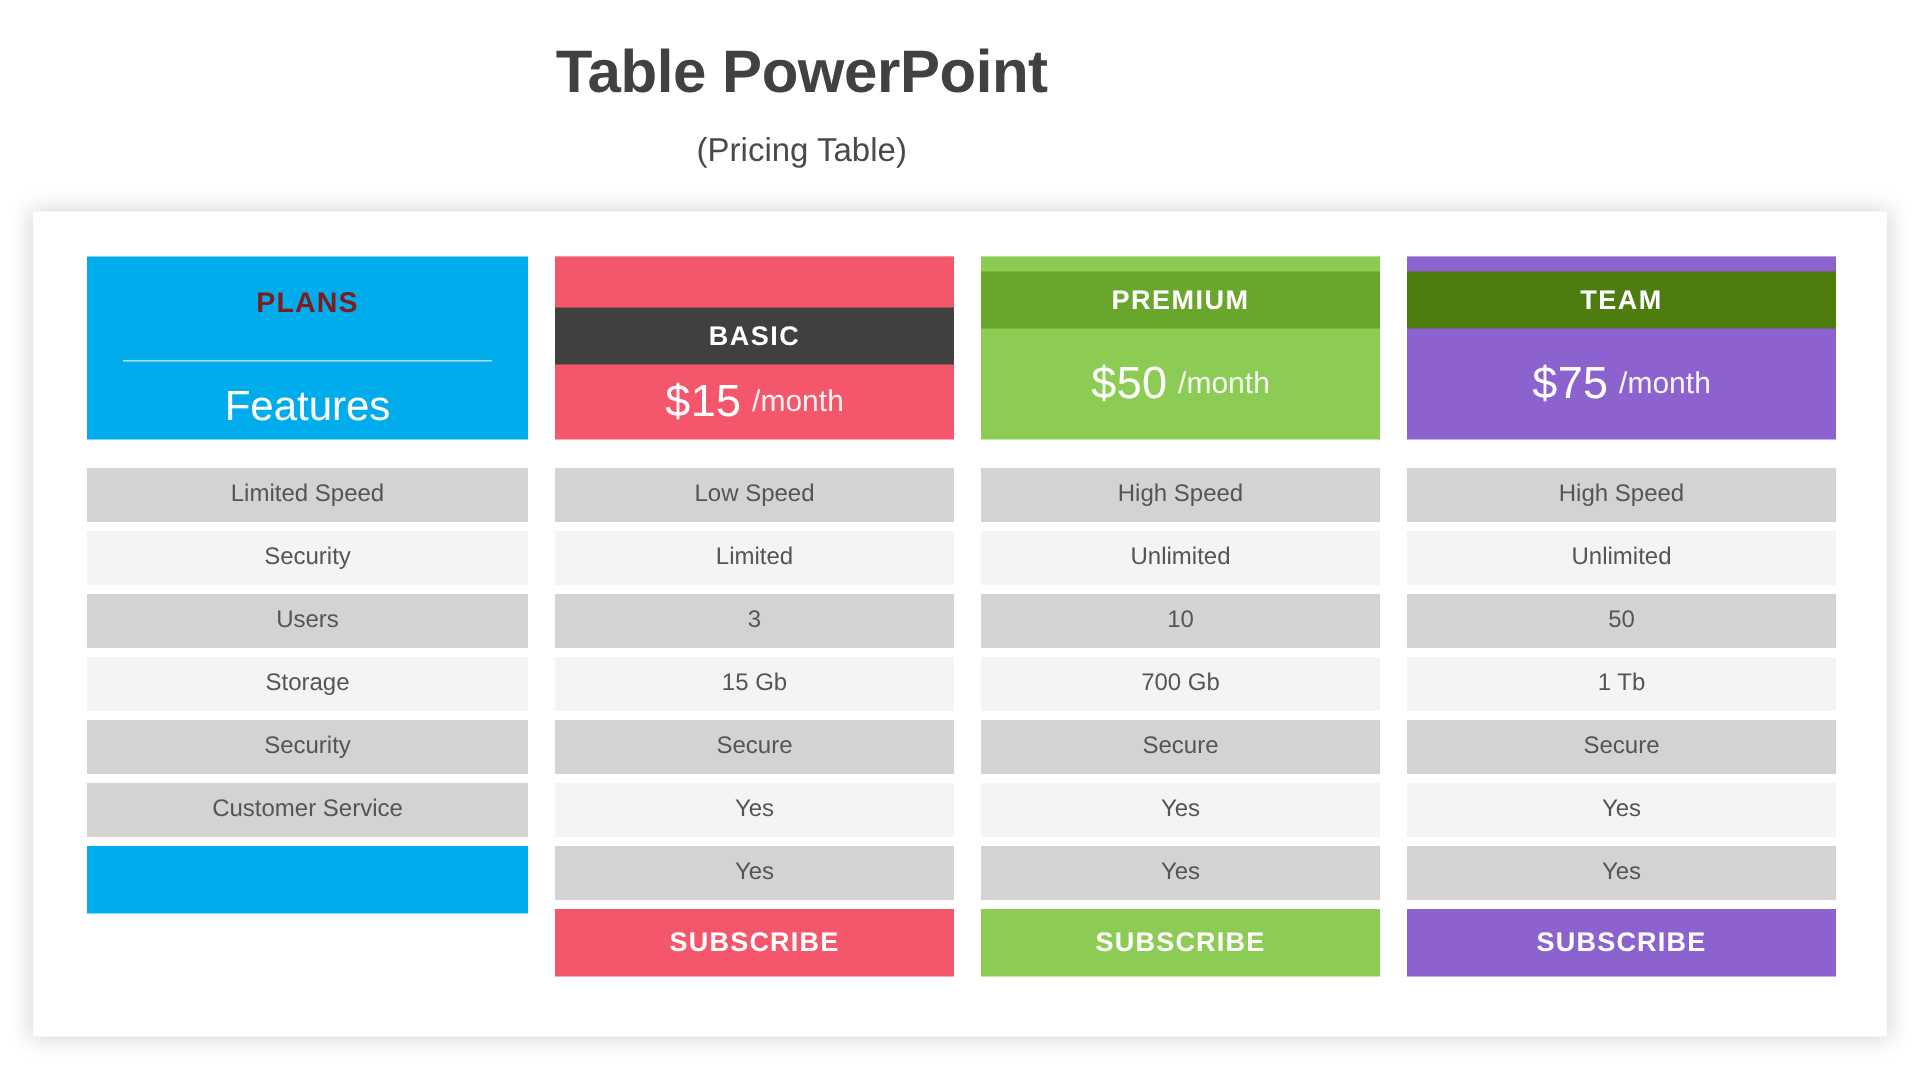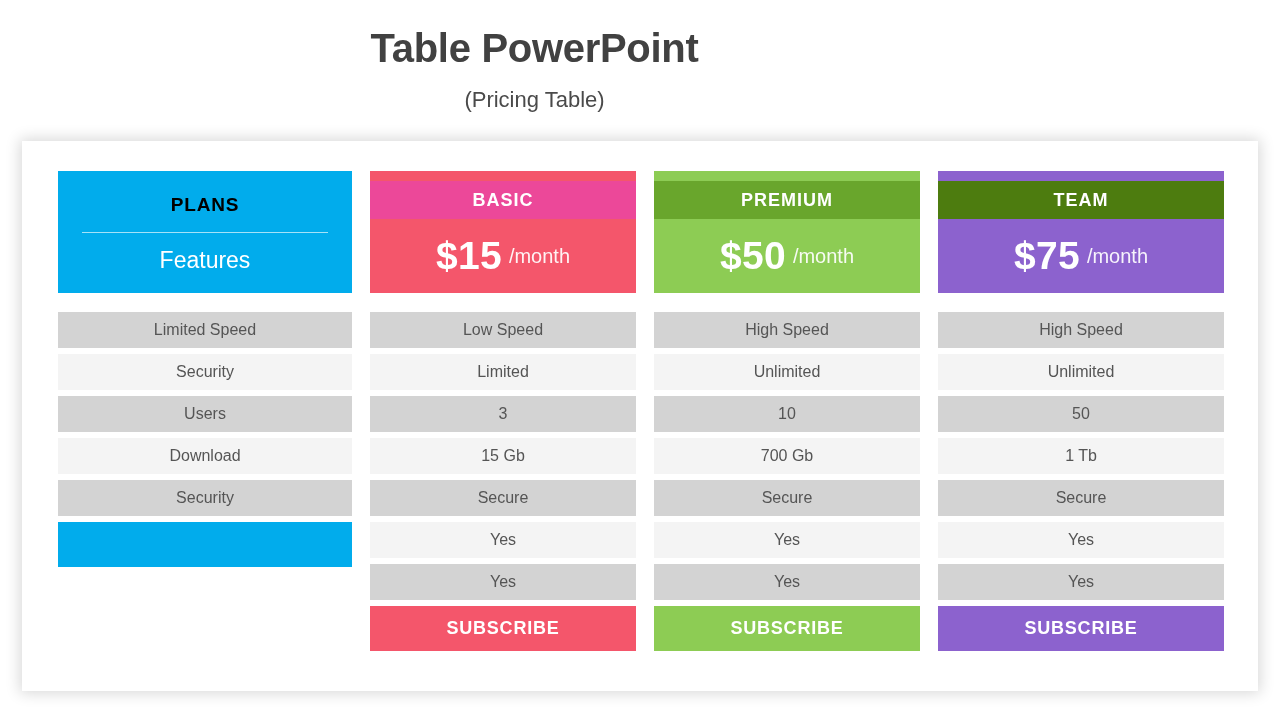--- a/index.html
+++ b/index.html
@@ -79,36 +79,36 @@
   }
   
   .head-plans {
     background: #01ACEC;
     display: flex;
     flex-direction: column;
     align-items: center;
     justify-content: center;
   }
   .plans-title {
-    color: #000000;
+    color: #7f1d1d;
     font-size: 19px;
     font-weight: bold;
     letter-spacing: 0.8px;
-    margin: 0;
+    margin: 10px;
     padding-top: 4px;
   }
   .plans-divider {
     width: 246px;
     height: 1px;
     background: rgba(255,255,255,0.65);
     margin: 16px 0 14px 0;
   }
   .plans-sub {
     color: #ffffff;
-    font-size: 23px;
+    font-size: 28px;
     font-weight: normal;
     margin: 0;
   }
 
   
   .head-plan {
     display: flex;
     flex-direction: column;
   }
   .head-top-strip {
@@ -128,22 +128,22 @@
     letter-spacing: 1px;
   }
   .head-price {
     flex: 1;
     display: flex;
     align-items: center;
     justify-content: center;
   }
   .price-amount {
     color: #ffffff;
-    font-size: 39px;
-    font-weight: bold;
+    font-size: 30px;
+    font-weight: normal;
     letter-spacing: 0.3px;
   }
   .price-period {
     color: rgba(255,255,255,0.92);
     font-size: 20px;
     font-weight: normal;
     margin-left: 7px;
   }
 
   
@@ -192,30 +192,31 @@
       <div class="col col-pad">
         <div class="head head-plans">
           <div class="plans-title">PLANS</div>
           <div class="plans-divider"></div>
           <div class="plans-sub">Features</div>
         </div>
         <div class="rows" id="plans-rows">
             <div class="cell cell-odd">Limited Speed</div>
             <div class="cell cell-even">Security</div>
             <div class="cell cell-odd">Users</div>
-            <div class="cell cell-even">Download</div>
+            <div class="cell cell-even">Storage</div>
             <div class="cell cell-odd">Security</div>
+            <div class="cell cell-odd">Customer Service</div>
           </div>
         <div class="btn" id="plans-btn" style="background: rgb(1, 172, 236);"></div>
       </div>
 
     <div class="col col-pad">
           <div class="head head-plan" style="background: rgb(244, 86, 107);">
             <div class="head-top-strip" style="background: rgb(244, 86, 107);"></div>
-            <div class="head-band" style="background: #ec4899;">
+            <div class="head-band" style="background: #404040; margin-top: 24px;">
               <span class="head-band-label">BASIC</span>
             </div>
             <div class="head-price">
               <span class="price-amount">$15</span>
               <span class="price-period">/month</span>
             </div>
           </div>
           <div class="rows">
             <div class="cell cell-odd">Low Speed</div>
             <div class="cell cell-even">Limited</div>

